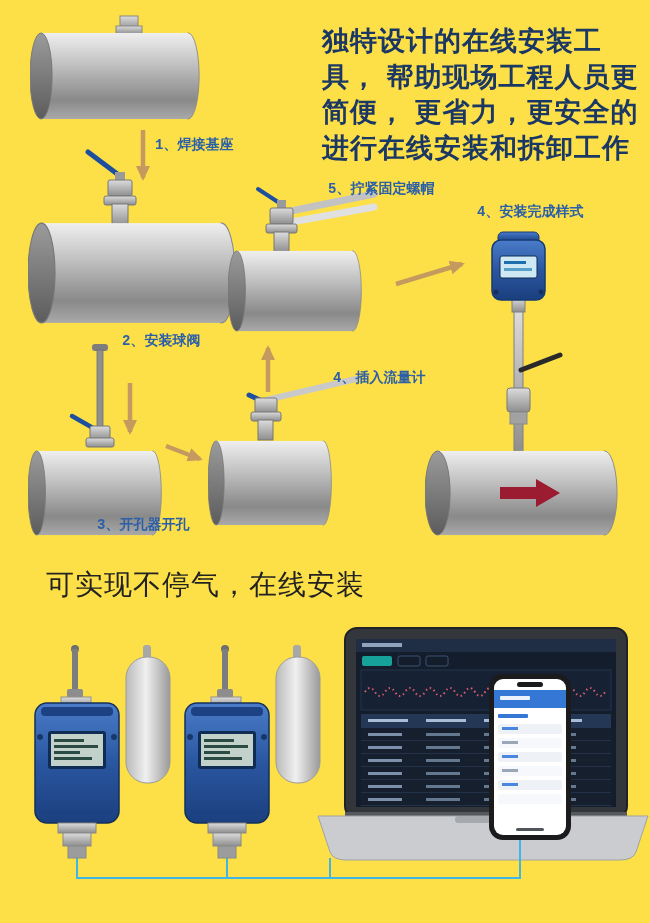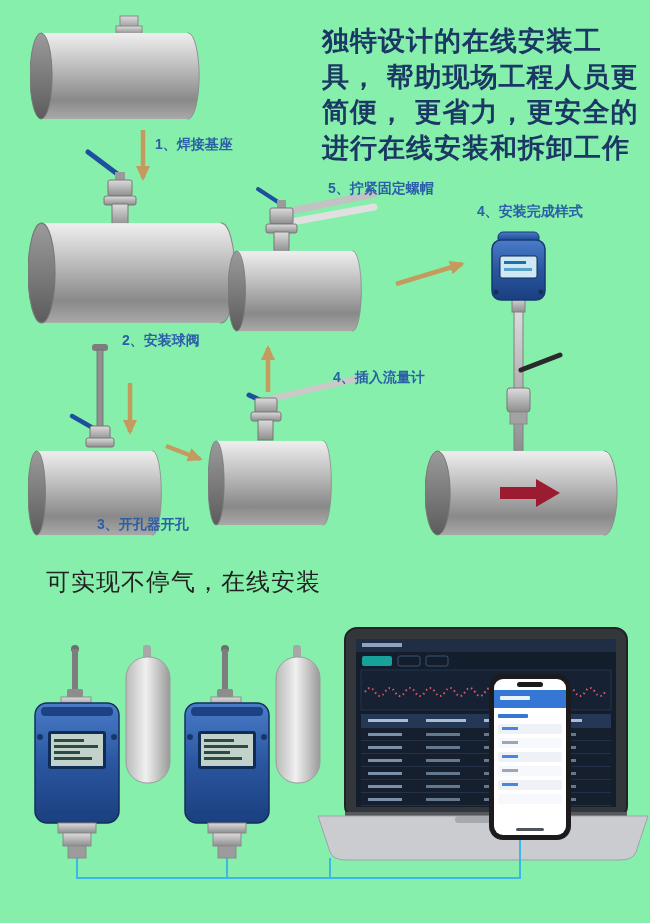--- a/index.html
+++ b/index.html
@@ -1,29 +1,29 @@
 <!DOCTYPE html>
 <html><head>
 <meta charset="utf-8">
 <style>
   * { margin:0; padding:0; box-sizing:border-box; }
   html,body { background:#ffffff; }
   body { font-family:"Liberation Sans","DejaVu Sans",sans-serif; }
-  .canvas { position:relative; width:650px; height:923px; background:#86efac; overflow:hidden; }
+  .canvas { position:relative; width:650px; height:923px; background:#fde047; overflow:hidden; }
   .abs { position:absolute; }
   .intro {
     left:322px; top:24px; width:326px;
     font-size:27px; font-weight:700; color:#1b3764;
     line-height:1.32; letter-spacing:1px;
   }
   .step-label {
-    font-size:14px; font-weight:700; color:#2b5fa7; white-space:nowrap;
+    font-size:14px; font-weight:700; color:#2b5fa7; white-space:nowrap;font-family:Liberation Mono, monospace;
   }
   .caption {
-    font-size:24px; color:#222222; letter-spacing:1px; white-space:nowrap;
+    font-size:28px; color:#222222; letter-spacing:1px; white-space:nowrap;
   }
   svg { display:block; }
 </style>
 </head>
 <body>
 
 <div class="canvas">
 
   <svg class="abs" style="left:0;top:0" width="650" height="923" viewBox="0 0 650 923">
     <defs>

